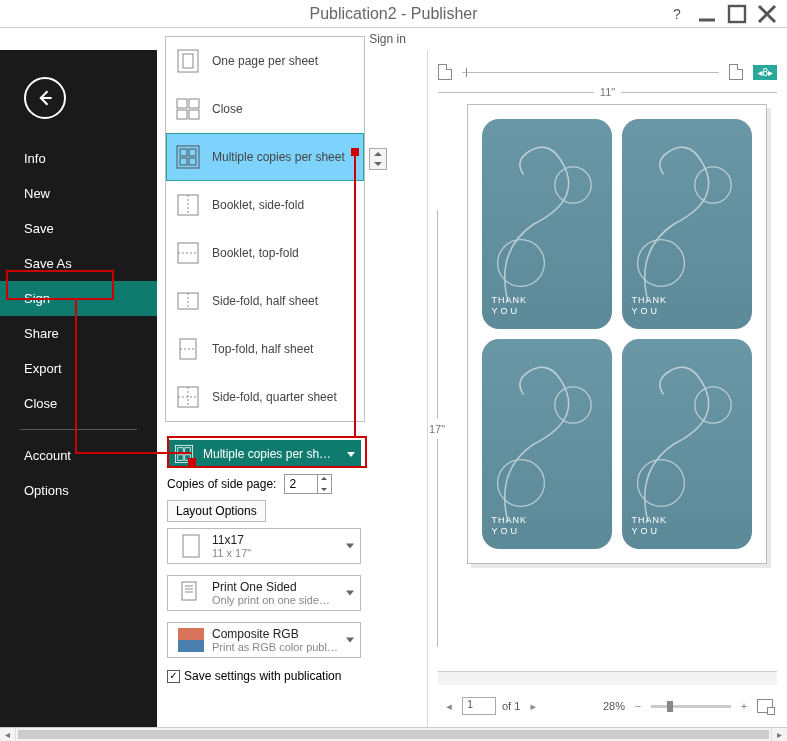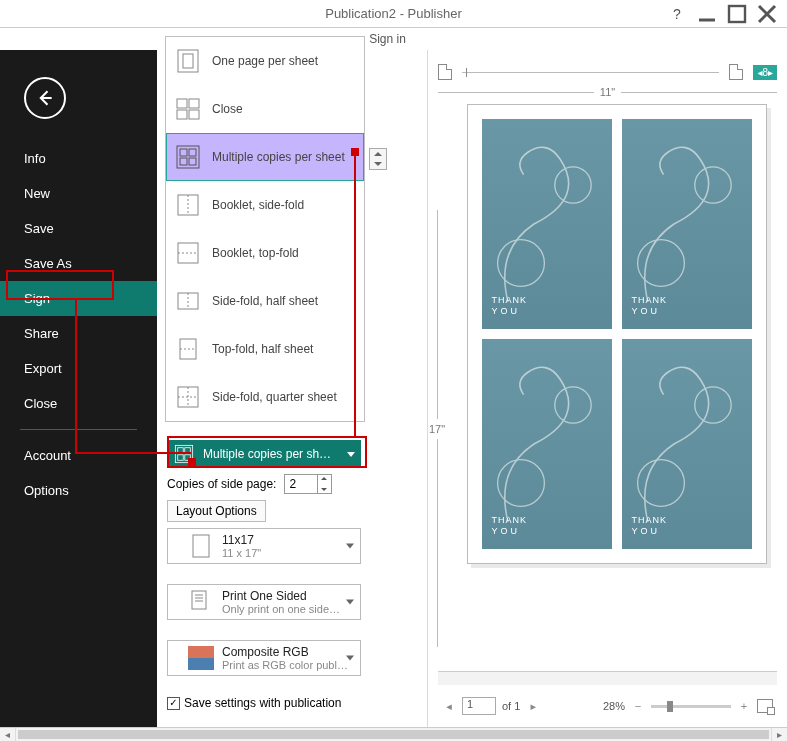--- a/index.html
+++ b/index.html
@@ -1,19 +1,19 @@
 <!DOCTYPE html>
 <html><head>
 <meta charset="utf-8">
 <style>
   * { box-sizing: border-box; margin: 0; padding: 0; font-family: "Segoe UI", Arial, sans-serif; }
   body { width: 787px; height: 741px; background: #fff; overflow: hidden; position: relative; }
 
   .titlebar { height: 28px; background: #fff; border-bottom: 1px solid #ccc; display: flex; align-items: center; position: relative; }
-  .title-text { position: absolute; left: 50%; transform: translateX(-50%); font-size: 13px; color: #666; }
+  .title-text { position: absolute; left: 50%; transform: translateX(-50%); font-size: 16px; color: #666; }
   .title-right { margin-left: auto; display: flex; align-items: center; gap: 6px; padding-right: 8px; }
   .title-btn { width: 24px; height: 24px; display: flex; align-items: center; justify-content: center; font-size: 14px; color: #555; cursor: pointer; }
   .signin-row { height: 22px; text-align: center; padding-right: 12px; font-size: 12px; color: #555; line-height: 22px; }
 
   .main { display: flex; height: calc(100% - 50px - 14px); }
 
   .sidebar { width: 157px; background: #1a1a1a; color: #fff; padding-top: 9px; }
   .back-circle { width: 42px; height: 42px; border: 2px solid #fff; border-radius: 50%; margin: 18px 0 22px 24px; display: flex; align-items: center; justify-content: center; cursor: pointer; }
   .back-circle svg { width: 20px; height: 20px; }
   .menu-item { padding: 10px 24px; font-size: 13px; cursor: pointer; }
@@ -24,21 +24,21 @@
   .hl-dropdown-btn { position: absolute; left: 167px; top: 436px; width: 200px; height: 32px; border: 2px solid #c00; pointer-events: none; z-index: 30; }
   .hl-line-v { position: absolute; left: 75px; top: 300px; width: 2px; height: 152px; background: #c00; z-index: 29; }
   .hl-line-h { position: absolute; left: 75px; top: 452px; width: 116px; height: 2px; background: #c00; z-index: 29; }
   .hl-dot { position: absolute; width: 8px; height: 8px; background: #c00; z-index: 31; }
   .hl-line-v2 { position: absolute; left: 354px; top: 152px; width: 2px; height: 286px; background: #c00; z-index: 40; }
 
   .center { flex: 1; padding: 6px 10px 0 10px; position: relative; }
 
   .dropdown { position: absolute; left: 8px; top: -14px; width: 200px; background: #fff; border: 1px solid #bfbfbf; z-index: 25; }
   .dd-item { display: flex; align-items: center; gap: 10px; padding: 10px 8px; font-size: 12px; color: #444; cursor: pointer; }
-  .dd-item.hovered { background: #c4b5fd; border: 1px solid #26a69a; padding: 9px 7px; }
+  .dd-item.hovered { background: #7dd3fc; border: 1px solid #26a69a; padding: 9px 7px; }
   .dd-icon { width: 28px; height: 28px; flex-shrink: 0; }
   .dd-icon svg { width: 28px; height: 28px; }
 
   .spinner-stub { position: absolute; left: 212px; top: 98px; width: 18px; height: 22px; border: 1px solid #aaa; background: #f5f5f5; }
   .spinner-stub::before, .spinner-stub::after { content: ""; position: absolute; left: 4px; width: 0; height: 0; border-left: 4px solid transparent; border-right: 4px solid transparent; }
   .spinner-stub::before { top: 3px; border-bottom: 4px solid #666; }
   .spinner-stub::after { bottom: 3px; border-top: 4px solid #666; }
 
   .selected-btn { position: absolute; left: 10px; top: 390px; width: 194px; height: 28px; background: #0f7a6e; color: #fff; display: flex; align-items: center; gap: 8px; padding: 0 6px; font-size: 12px; cursor: pointer; }
   .selected-btn .dd-icon { width: 22px; height: 22px; }
@@ -48,21 +48,21 @@
   .below { position: absolute; left: 10px; top: 424px; width: 194px; }
   .copies-row { display: flex; align-items: center; gap: 8px; font-size: 12px; margin-bottom: 6px; }
   .copies-input { width: 48px; height: 20px; border: 1px solid #999; display: flex; align-items: center; padding-left: 4px; font-size: 12px; position: relative; }
   .copies-input .sp { position: absolute; right: 0; top: 0; width: 14px; height: 100%; border-left: 1px solid #999; }
   .copies-input .sp::before, .copies-input .sp::after { content: ""; position: absolute; left: 3px; width: 0; height: 0; border-left: 3px solid transparent; border-right: 3px solid transparent; }
   .copies-input .sp::before { top: 2px; border-bottom: 3px solid #555; }
   .copies-input .sp::after { bottom: 2px; border-top: 3px solid #555; }
 
   .layout-btn { display: inline-block; padding: 3px 8px; border: 1px solid #bbb; font-size: 12px; margin-bottom: 6px; cursor: pointer; background: #fafafa; }
 
-  .opt-row { border: 1px solid #bbb; padding: 3px 20px; margin-bottom: 20px; display: flex; align-items: center; gap: 8px; font-size: 12px; cursor: pointer; position: relative; background: #fff; }
+  .opt-row { border: 1px solid #bbb; padding: 3px 10px; margin-bottom: 11px; display: flex; align-items: center; gap: 8px; font-size: 12px; cursor: pointer; position: relative; background: #fff; }
   .opt-row .caret2 { position: absolute; right: 6px; top: 50%; transform: translateY(-50%); width: 0; height: 0; border-left: 4px solid transparent; border-right: 4px solid transparent; border-top: 5px solid #666; }
   .opt-icon { width: 26px; height: 28px; flex-shrink: 0; display: flex; align-items: center; justify-content: center; }
   .opt-text .t1 { color: #222; }
   .opt-text .t2 { color: #888; font-size: 11px; white-space: nowrap; overflow: hidden; text-overflow: ellipsis; max-width: 130px; }
   .rgb-ic { width: 26px; height: 24px; display: flex; flex-direction: column; }
   .rgb-ic div { flex: 1; }
   .rgb-ic .r { background: #d9745a; }
   .rgb-ic .b { background: #4a7fb0; }
 
   .save-row { display: flex; align-items: center; gap: 4px; font-size: 12px; margin-top: 2px; }
@@ -75,21 +75,21 @@
   .ruler-line { flex: 1; height: 1px; background: #bbb; position: relative; }
   .ruler-tick { position: absolute; top: -4px; width: 1px; height: 9px; background: #888; }
   .badge-8 { background: #2aa79b; color: #fff; font-size: 10px; padding: 2px 4px; }
   .dim-row { display: flex; align-items: center; justify-content: center; font-size: 11px; color: #777; margin-bottom: 6px; position: relative; }
   .dim-row .ln { flex: 1; height: 1px; background: #bbb; }
   .dim-v { position: absolute; left: 2px; top: 160px; bottom: 80px; width: 14px; display: flex; flex-direction: column; align-items: center; justify-content: center; color: #777; font-size: 11px; }
   .dim-v .vln { width: 1px; flex: 1; background: #bbb; }
 
   .sheet-wrap { flex: 1; display: flex; justify-content: center; padding-left: 18px; overflow: hidden; }
   .sheet { width: 300px; height: 460px; background: #fff; border: 1px solid #bbb; box-shadow: 4px 4px 0 #e9e9e9; display: grid; grid-template-columns: 1fr 1fr; grid-template-rows: 1fr 1fr; gap: 10px; padding: 14px; }
-  .card { background: linear-gradient(180deg, #6a97a5 0%, #5c8a98 100%); position: relative; overflow: hidden; }
+  .card { background: linear-gradient(180deg, #6a97a5 0%, #5c8a98 100%); position: relative; overflow: hidden; border-radius: 17px; }
   .card svg.swirl { position: absolute; inset: 0; width: 100%; height: 100%; opacity: 0.55; }
   .card .ty { position: absolute; left: 10px; bottom: 12px; color: #fff; font-size: 9px; letter-spacing: 1px; line-height: 1.2; }
   .card .ty .l2 { font-weight: 300; letter-spacing: 3px; }
 
   .preview-bottom { height: 42px; display: flex; align-items: center; gap: 6px; font-size: 11px; color: #555; padding: 0 4px; }
   .hscroll { height: 14px; border-top: 1px solid #ccc; background: #f3f3f3; margin-top: auto; }
   .pg-input { width: 34px; height: 18px; border: 1px solid #aaa; text-align: left; padding-left: 4px; }
   .nav-btn { width: 14px; text-align: center; cursor: pointer; color: #888; }
   .zoom-track { width: 80px; height: 3px; background: #ccc; position: relative; }
   .zoom-thumb { position: absolute; left: 16px; top: -4px; width: 6px; height: 11px; background: #888; }

